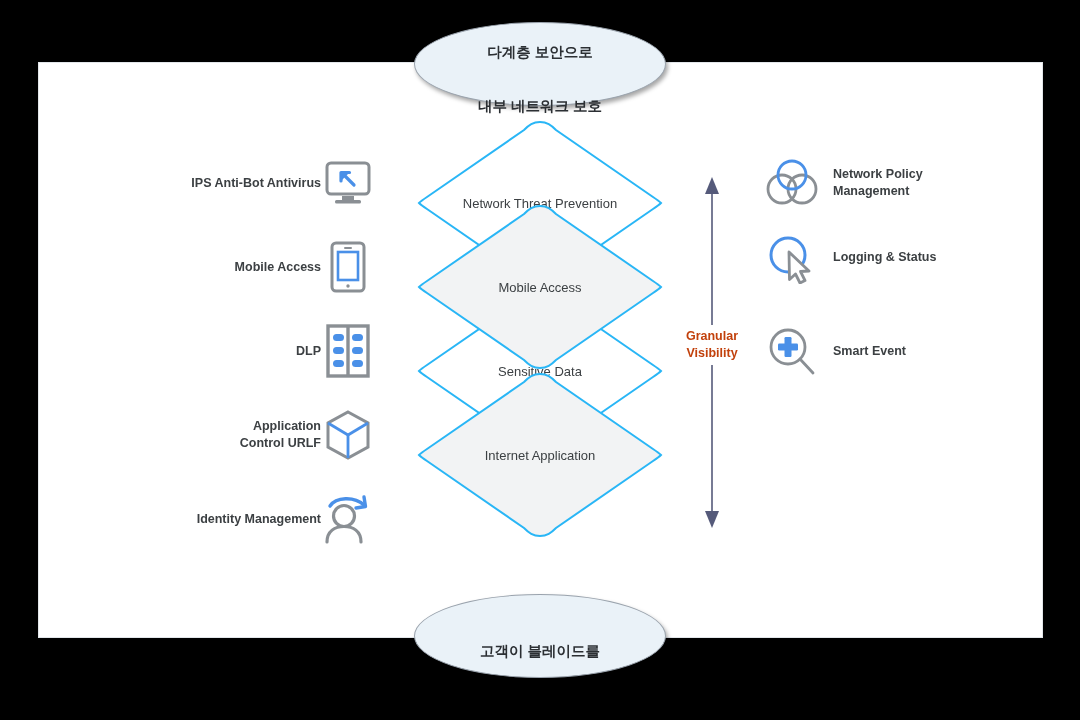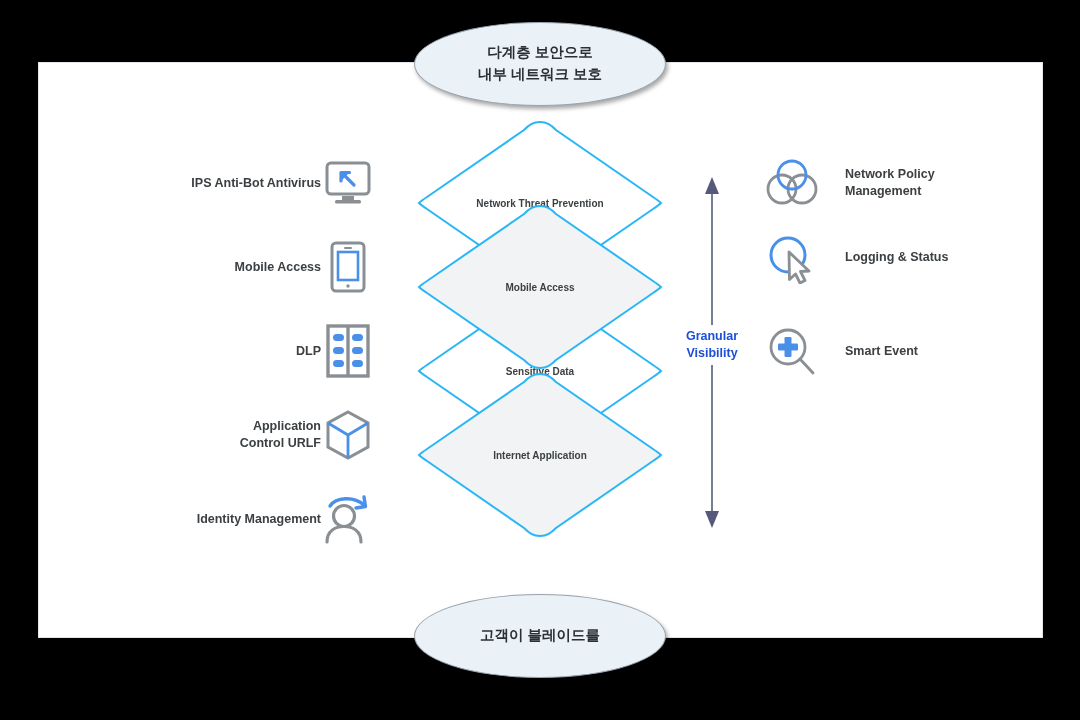--- a/index.html
+++ b/index.html
@@ -44,21 +44,21 @@
     text-align: center;
     color: #2b2f33;
     font-size: 14.5px;
     font-weight: bold;
     line-height: 1.5;
     box-sizing: border-box;
     z-index: 40;
   }
   #callout-top { left: 414px; top: 22px; }
   #callout-bottom { left: 414px; top: 594px; }
-  .callout .cl { display: block; }
+  .callout .cl { display: block; margin-top: 32px; }
 
   
   .side-row {
     position: absolute;
     display: flex;
     align-items: center;
     height: 60px;
   }
   .side-left {
     left: 150px;
@@ -71,21 +71,21 @@
     justify-content: flex-start;
   }
   .side-label {
     font-size: 12.5px;
     font-weight: bold;
     color: #3c4043;
     line-height: 1.35;
     white-space: pre-line;
   }
   .side-left .side-label { text-align: right; }
-  .side-right .side-label { text-align: left; margin-left: 26px; }
+  .side-right .side-label { text-align: left; margin-left: 14px; }
   .icon-box {
     width: 54px;
     height: 54px;
     flex: 0 0 54px;
     display: flex;
     align-items: center;
     justify-content: center;
   }
 
   
@@ -105,43 +105,43 @@
   .diamond svg { display: block; }
   .diamond .dlabel {
     position: absolute;
     left: 0;
     top: 0;
     width: 250px;
     height: 170px;
     display: flex;
     align-items: center;
     justify-content: center;
-    font-size: 10px;
-    font-weight: bold;
+    font-size: 13px;
+    font-weight: normal;
     color: #3c4043;
     pointer-events: none;
   }
 
   
   #visibility {
     position: absolute;
     left: 675px;
     top: 175px;
     width: 90px;
     height: 355px;
   }
   #visibility-label {
     position: absolute;
     left: 672px;
     top: 325px;
     width: 80px;
     text-align: center;
     font-size: 12.5px;
     font-weight: bold;
-    color: #1d4ed8;
+    color: #c2410c;
     line-height: 1.35;
     white-space: pre-line;
     background: #ffffff;
     padding: 3px 0;
     z-index: 5;
   }
 </style>
 </head>
 <body>
 

